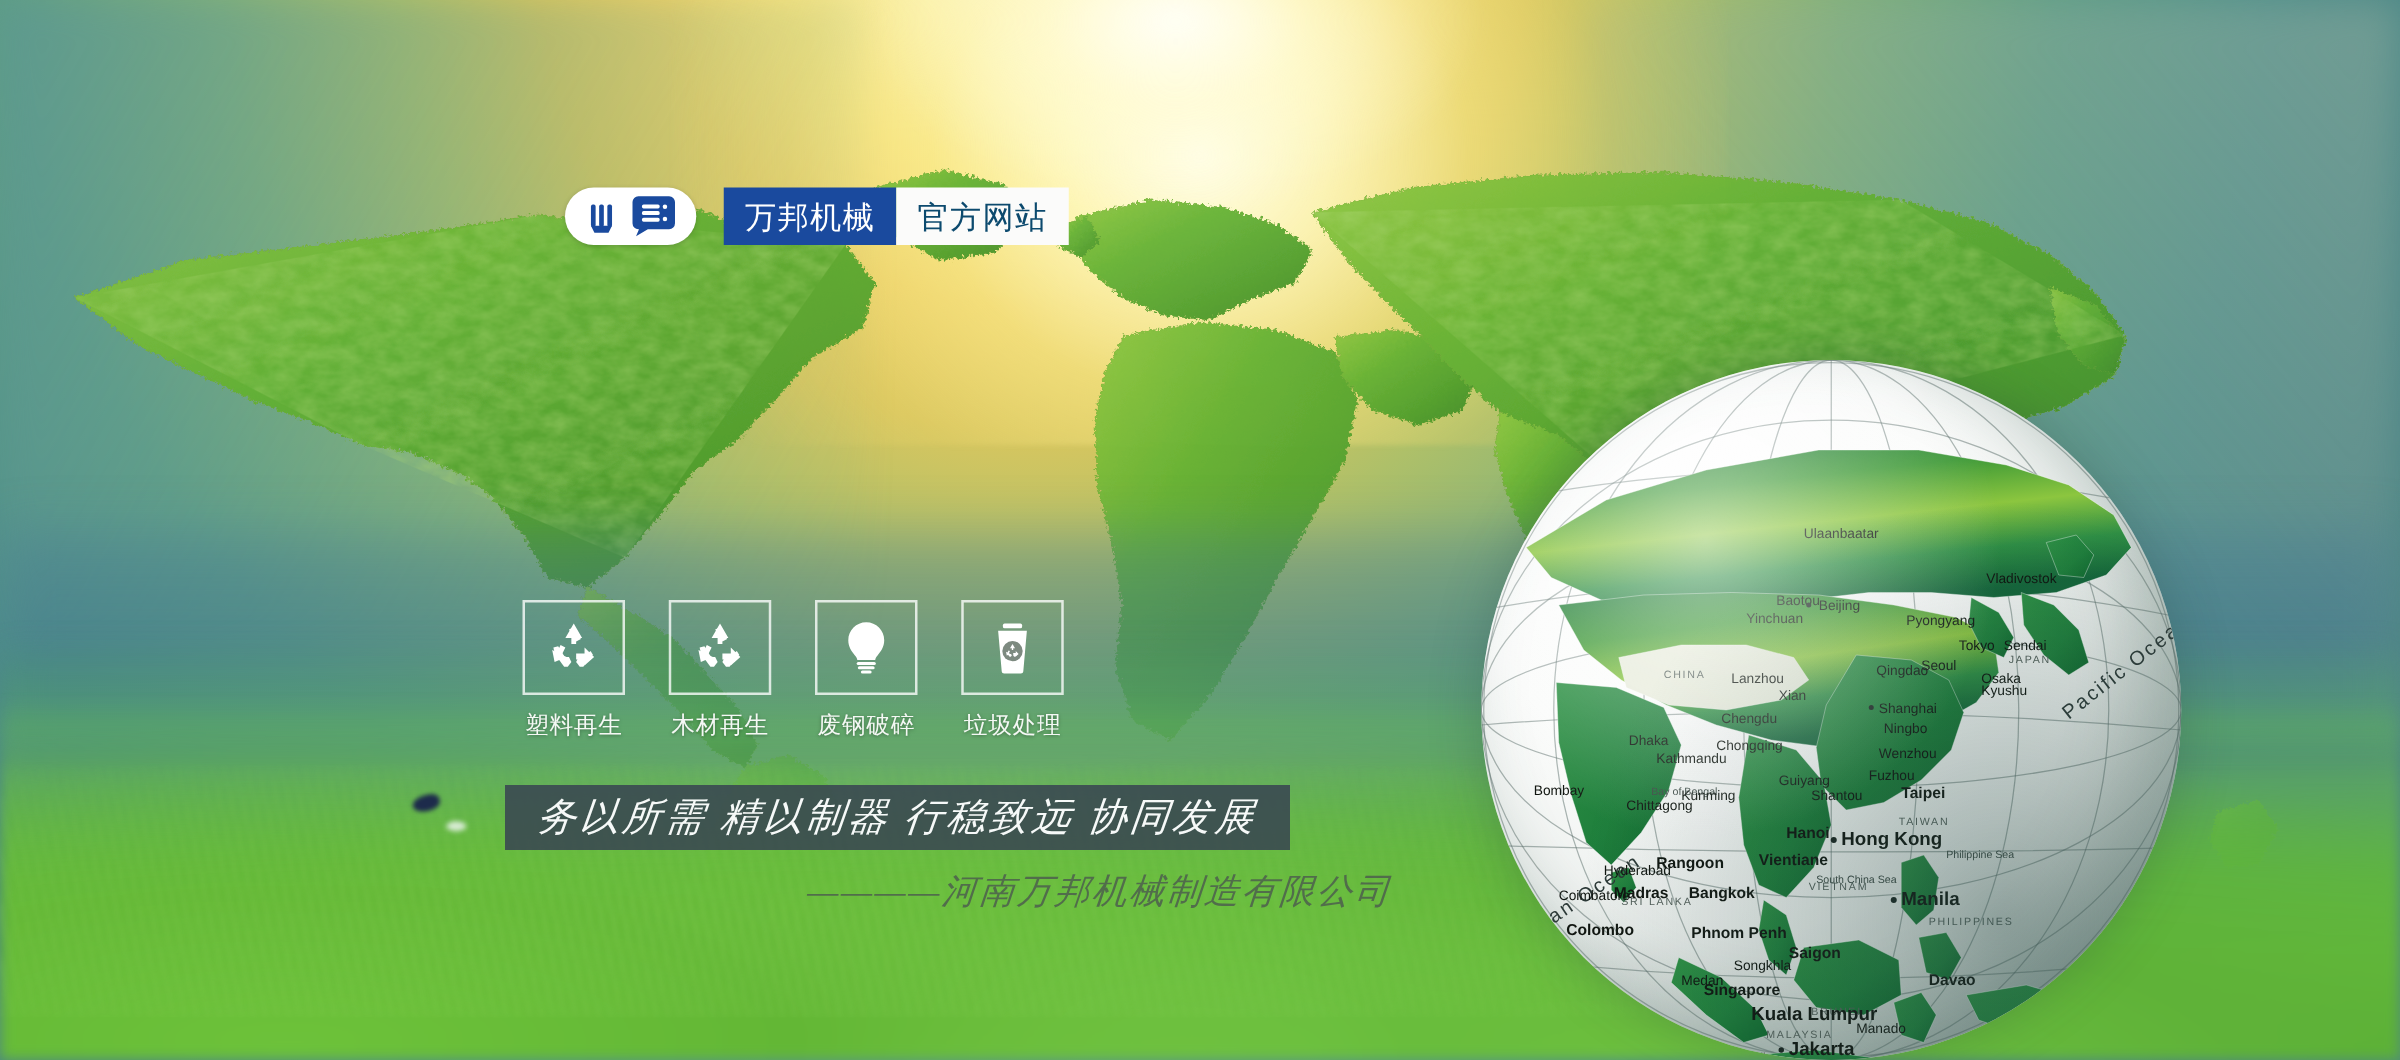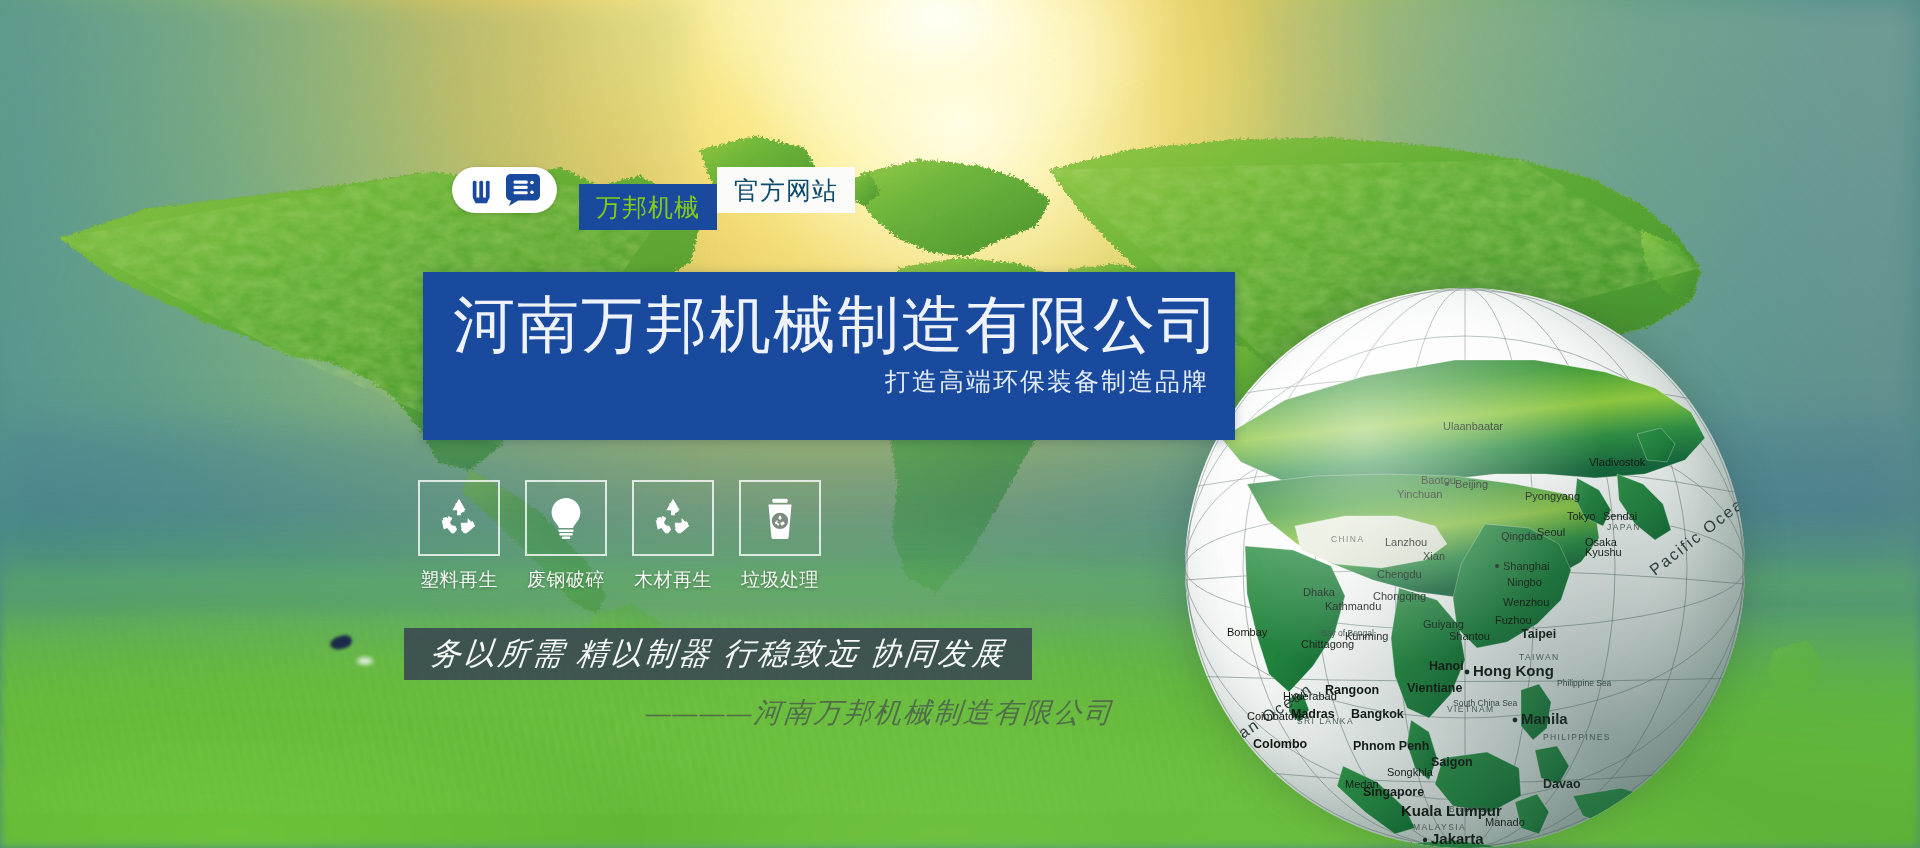--- a/index.html
+++ b/index.html
@@ -117,38 +117,38 @@
     width:105px; height:46px; background:#ffffff; border-radius:23px;
     display:flex; align-items:center; justify-content:center; gap:6px;
     box-shadow:0 1px 4px rgba(0,0,0,.18);
   }
   .logo-w{ width:30px; height:30px; }
   .logo-b{ width:36px; height:34px; }
   .logo-tab{
     height:46px; display:flex; align-items:center; justify-content:center;
     padding:0 17px; font-size:25px; letter-spacing:1px;
   }
-  .tab-blue{ background:#1a4a9e; color:#84cc16; margin-left:22px;margin-top:34px; }
+  .tab-blue{ background:#1a4a9e; color:#ffffff; margin-left:22px; }
   .tab-white{ background:#fbfbfa; color:#0c4a6e; }
 
   
   .title-box{
     position:absolute; left:423px; top:272px; width:812px; height:168px;
     background:#1a4a9e; box-shadow:0 2px 10px rgba(0,30,80,.25);
     padding:18px 26px 0 30px;
   }
   .title-main{
     font-size:62px; color:#eef3fb; letter-spacing:2px; line-height:1.12; white-space:nowrap;
   }
   .title-sub{
     margin-top:6px; text-align:right; font-size:25px; color:#e3ecf8; letter-spacing:2px;
   }
 
   
-  .features{ position:absolute; left:418px; top:480px; display:flex; gap:25px; }
+  .features{ position:absolute; left:418px; top:480px; display:flex; gap:35px; }
   .feature{ width:82px; }
   .feat-box{
     width:82px; height:76px; border:2px solid rgba(255,255,255,.78);
     display:flex; align-items:center; justify-content:center;
   }
   .feat-box svg{ width:46px; height:46px; fill:#ffffff; }
   .feat-label{
     margin-top:11px; text-align:center; font-size:19px; color:#f4f8f4;
     letter-spacing:.5px; white-space:nowrap; text-shadow:0 1px 3px rgba(0,0,0,.35);
   }
@@ -444,24 +444,20 @@
           <rect x="9" y="19.2" width="15" height="3.4" rx="1.4"></rect>
           <circle cx="28.5" cy="10" r="1.9"></circle>
           <circle cx="28.5" cy="20.4" r="1.9"></circle>
         </g>
       </svg>
     </div>
     <div class="logo-tab tab-blue">万邦机械</div>
     <div class="logo-tab tab-white">官方网站</div>
   </div>
 
-  <div class="title-box">
-    <div class="title-main">河南万邦机械制造有限公司</div>
-    <div class="title-sub">打造高端环保装备制造品牌</div>
-  </div>
 
   <div class="features">
 
     <div class="feature">
       <div class="feat-box">
         <svg viewBox="0 0 48 48">
           <path d="M24,4 L31,16 L26,16 L26,21 L22,21 L22,16 L17,16 Z"></path>
           <path d="M24,7 L30,17 L26,19 L20,9 Z"></path>
           <path d="M8,36 L6,26 L10,28 L13,22 L17,24 L14,30 L18,32 Z"></path>
           <path d="M9,33 L7,24 L11,23 L16,31 Z"></path>
@@ -470,44 +466,44 @@
           <path d="M16,40 L10,32 L20,32 L22,36 L19,40 Z"></path>
           <path d="M32,40 L38,32 L28,32 L26,36 L29,40 Z"></path>
         </svg>
       </div>
       <div class="feat-label">塑料再生</div>
     </div>
 
     <div class="feature">
       <div class="feat-box">
         <svg viewBox="0 0 48 48">
-          <path d="M24,3 C15.7,3 9,9.7 9,18 c0,5.6 3,9.5 5.4,12.4 1.3,1.6 2.1,2.7 2.1,4.1 h15 c0,-1.4 0.8,-2.5 2.1,-4.1
-                   C36,27.5 39,23.6 39,18 39,9.7 32.3,3 24,3 Z"></path>
-          <rect x="16" y="36" width="16" height="2.6" rx="1.3"></rect>
-          <rect x="17" y="39.6" width="14" height="2.6" rx="1.3"></rect>
-          <rect x="19.5" y="43.2" width="9" height="2.6" rx="1.3"></rect>
-        </svg>
-      </div>
-      <div class="feat-label">废钢破碎</div>
-    </div>
-
-    <div class="feature">
-      <div class="feat-box">
-        <svg viewBox="0 0 48 48">
           <path d="M24,4 L31,16 L26,16 L26,21 L22,21 L22,16 L17,16 Z"></path>
           <path d="M24,7 L30,17 L26,19 L20,9 Z"></path>
           <path d="M8,36 L6,26 L10,28 L13,22 L17,24 L14,30 L18,32 Z"></path>
           <path d="M9,33 L7,24 L11,23 L16,31 Z"></path>
           <path d="M41,32 L33,39 L33,34 L26,34 L26,29 L33,29 L33,24 Z"></path>
           <path d="M40,30 L33,37 L31,33 L38,27 Z"></path>
           <path d="M16,40 L10,32 L20,32 L22,36 L19,40 Z"></path>
           <path d="M32,40 L38,32 L28,32 L26,36 L29,40 Z"></path>
         </svg>
       </div>
       <div class="feat-label">木材再生</div>
+    </div>
+
+    <div class="feature">
+      <div class="feat-box">
+        <svg viewBox="0 0 48 48">
+          <path d="M24,3 C15.7,3 9,9.7 9,18 c0,5.6 3,9.5 5.4,12.4 1.3,1.6 2.1,2.7 2.1,4.1 h15 c0,-1.4 0.8,-2.5 2.1,-4.1
+                   C36,27.5 39,23.6 39,18 39,9.7 32.3,3 24,3 Z"></path>
+          <rect x="16" y="36" width="16" height="2.6" rx="1.3"></rect>
+          <rect x="17" y="39.6" width="14" height="2.6" rx="1.3"></rect>
+          <rect x="19.5" y="43.2" width="9" height="2.6" rx="1.3"></rect>
+        </svg>
+      </div>
+      <div class="feat-label">废钢破碎</div>
     </div>
 
     <div class="feature">
       <div class="feat-box">
         <svg viewBox="0 0 48 48">
           <rect x="16" y="4" width="16" height="4" rx="1.4"></rect>
           <path d="M12,10 h24 l-3,34 a2,2 0 0 1 -2,1.8 h-14 a2,2 0 0 1 -2,-1.8 Z"></path>
           <circle cx="24" cy="27" r="8.5" fill="#7d8a80"></circle>
           <g fill="#ffffff" transform="translate(24,27) scale(0.30) translate(-24,-24)">
             <path d="M24,4 L31,16 L26,16 L26,21 L22,21 L22,16 L17,16 Z"></path>

